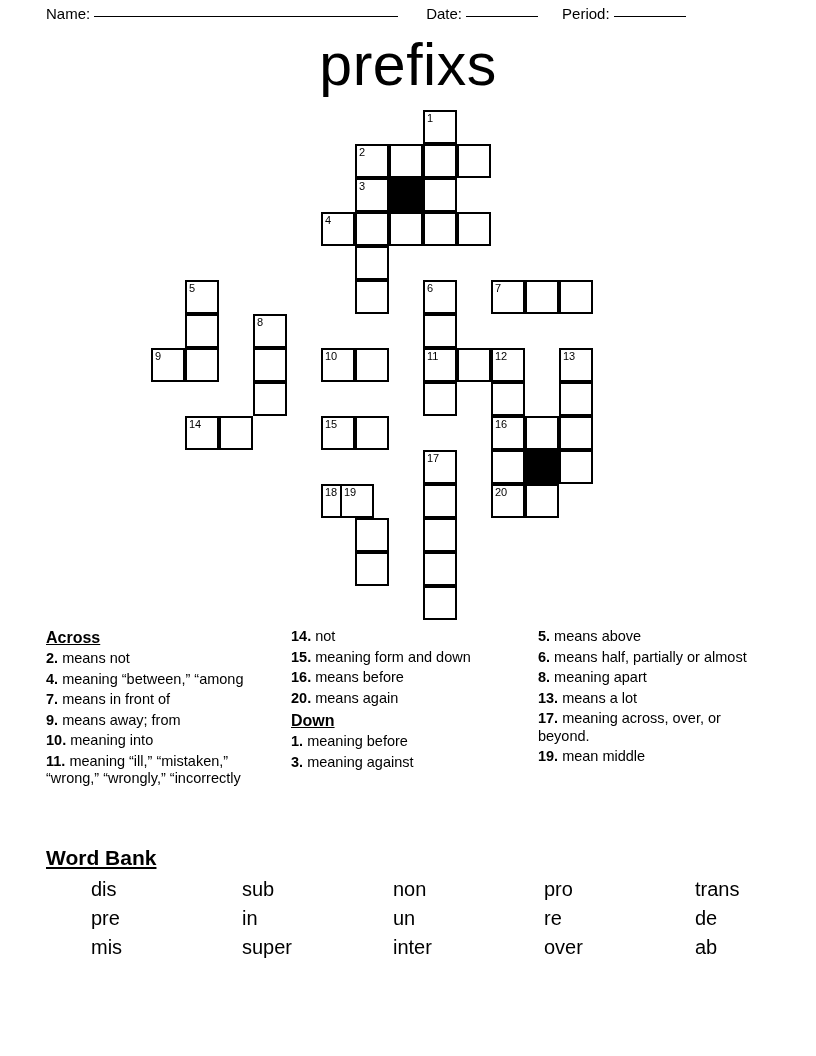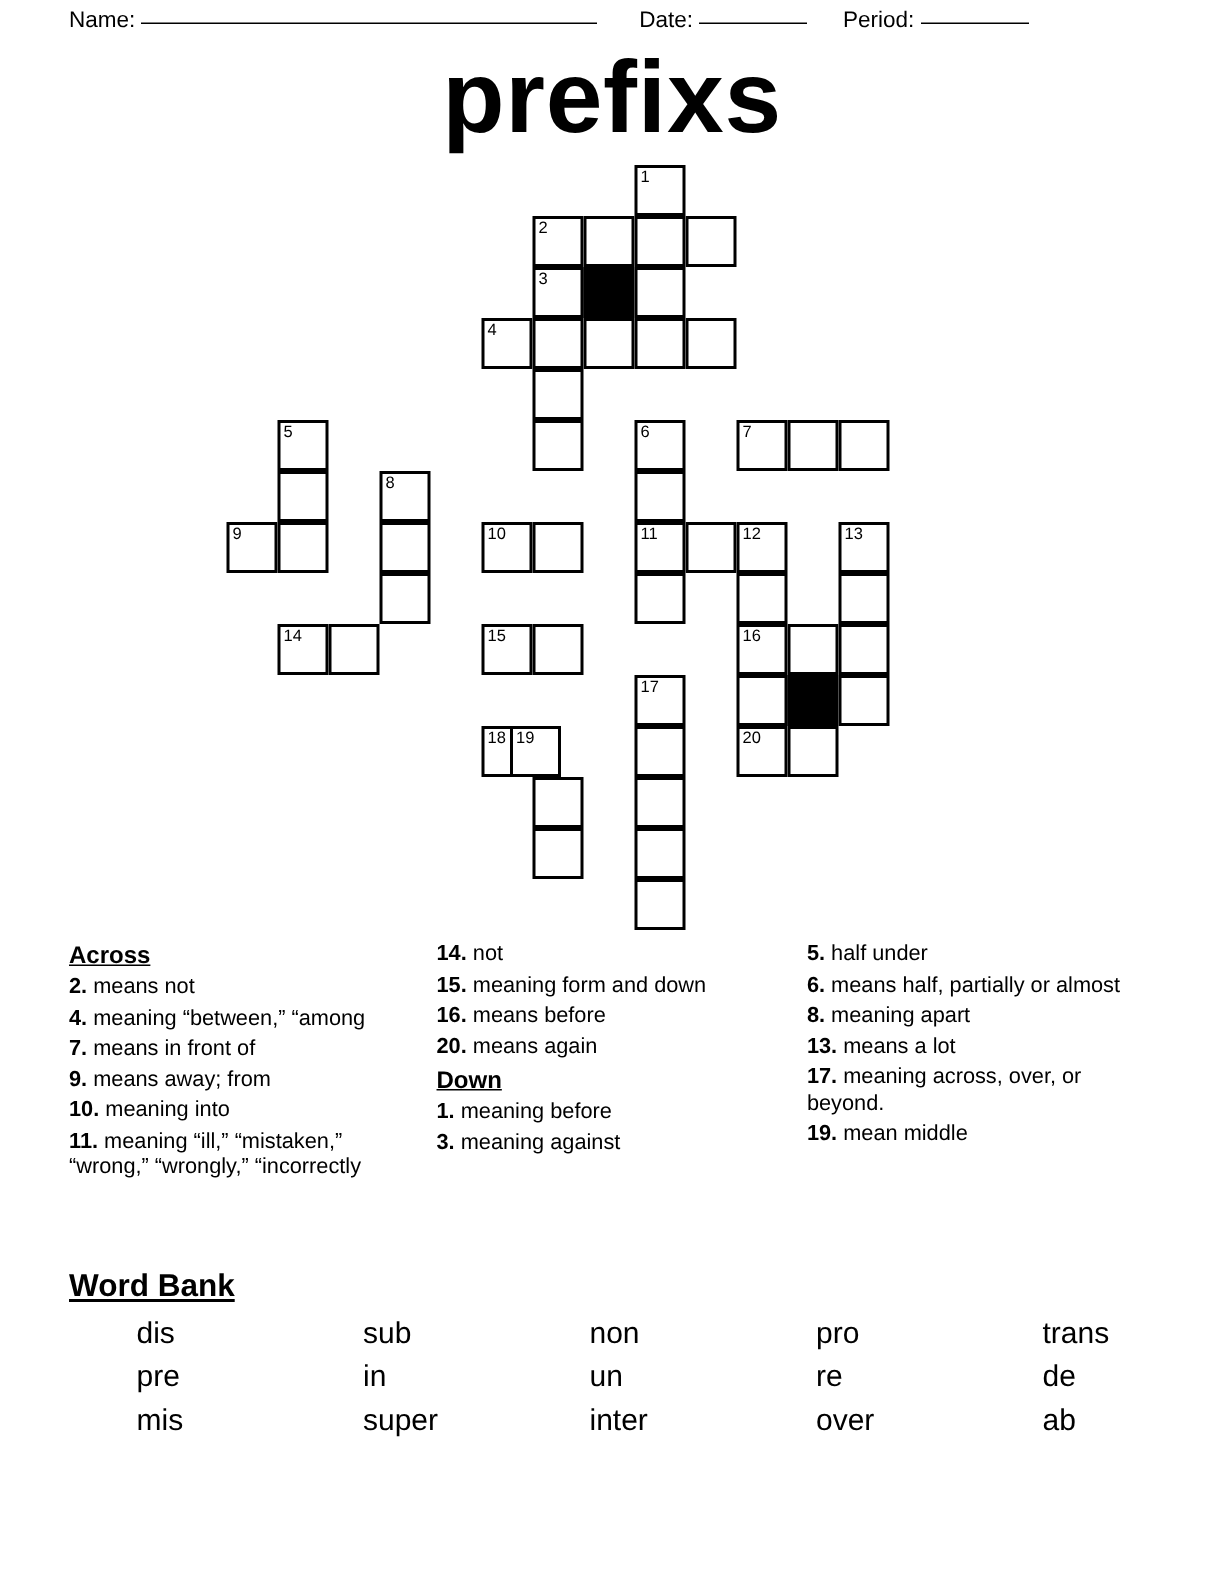--- a/index.html
+++ b/index.html
@@ -41,22 +41,22 @@
   #date-rule  { width: 72px; }
   #period-rule{ width: 72px; }
 
   
   #puzzle-title {
     position: absolute;
     left: 0;
     top: 36px;
     width: 816px;
     text-align: center;
-    font-size: 68px;
-    font-weight: 700;
+    font-size: 59px;
+    font-weight: 400;
     letter-spacing: 0.5px;
     line-height: 58px;
   }
 
   
   #crossword-grid {
     position: absolute;
     left: 0;
     top: 0;
     width: 816px;
@@ -274,21 +274,21 @@
         <div class="clue"><span class="cnum">20. </span><span>means again</span></div>
       </div>
     <div class="clue-heading spaced">Down</div>
     <div id="clue-list-2d">
         <div class="clue"><span class="cnum">1. </span><span>meaning before</span></div>
         <div class="clue"><span class="cnum">3. </span><span>meaning against</span></div>
       </div>
   </div>
   <div class="clue-col c3">
     <div id="clue-list-3d">
-        <div class="clue"><span class="cnum">5. </span><span>half under</span></div>
+        <div class="clue"><span class="cnum">5. </span><span>means above</span></div>
         <div class="clue"><span class="cnum">6. </span><span>means half, partially or almost</span></div>
         <div class="clue"><span class="cnum">8. </span><span>meaning apart</span></div>
         <div class="clue"><span class="cnum">13. </span><span>means a lot</span></div>
         <div class="clue"><span class="cnum">17. </span><span>meaning across, over, or beyond.</span></div>
         <div class="clue"><span class="cnum">19. </span><span>mean middle</span></div>
       </div>
   </div>
 </div>
 
 <div id="word-bank">

